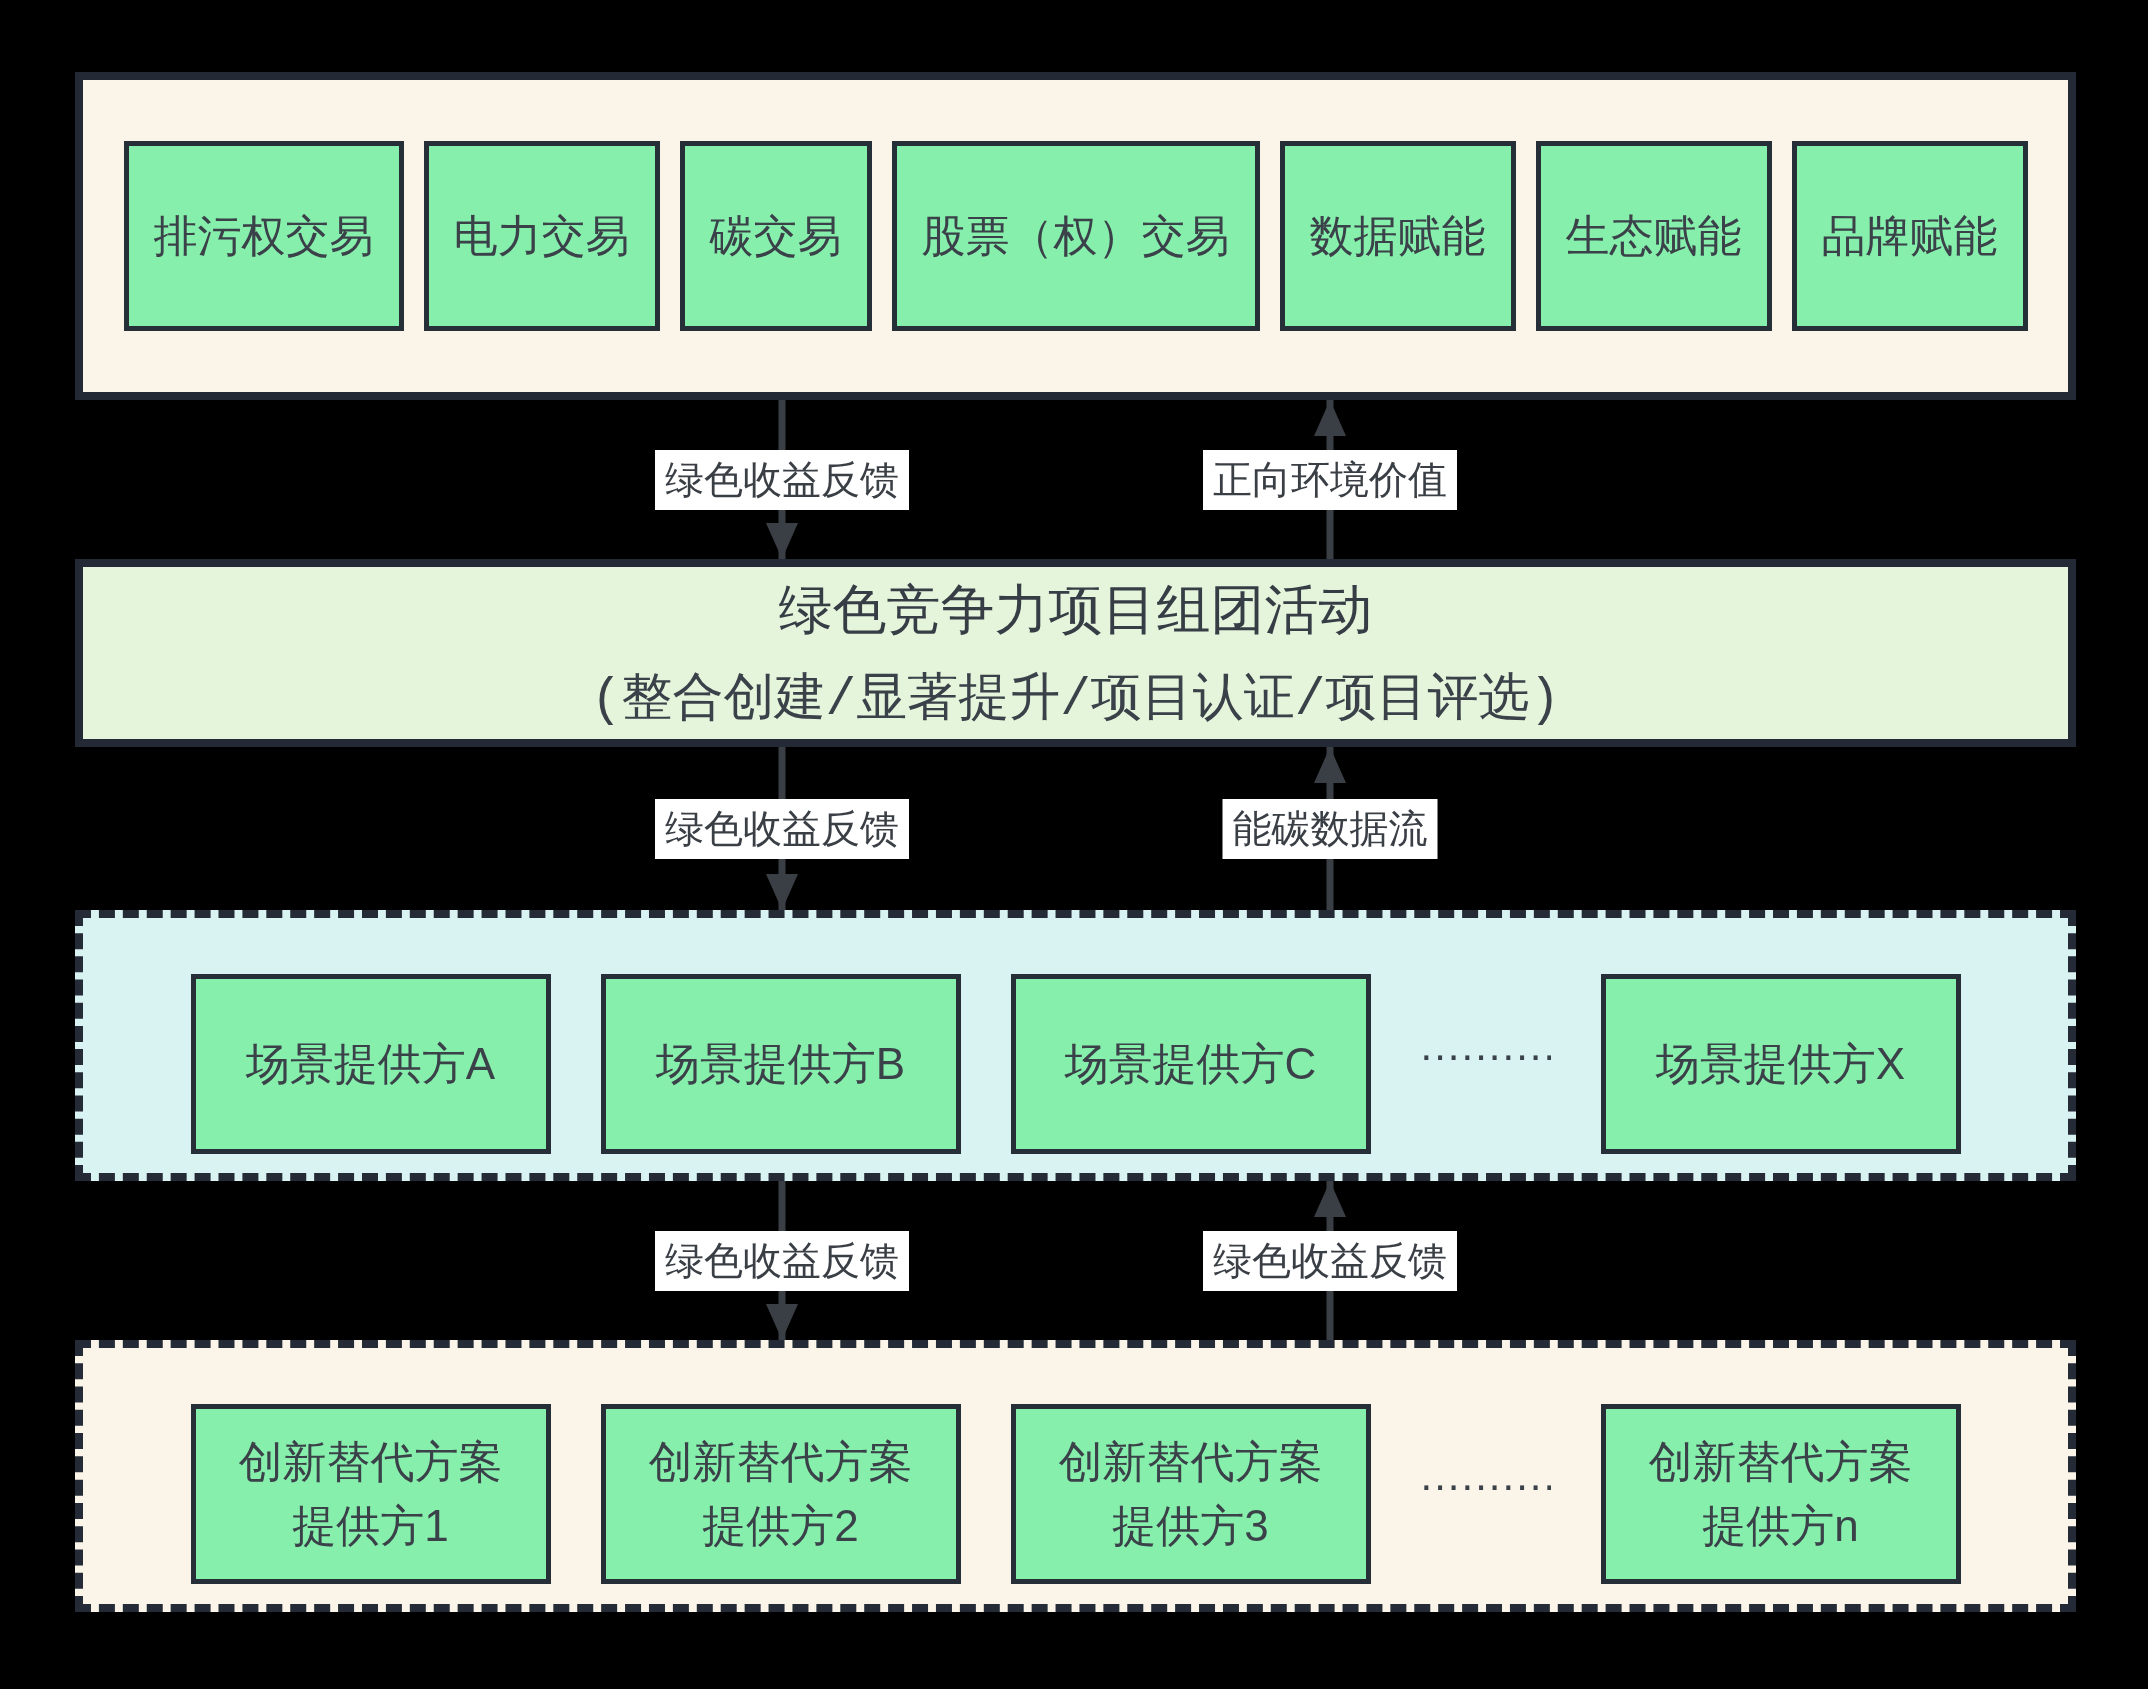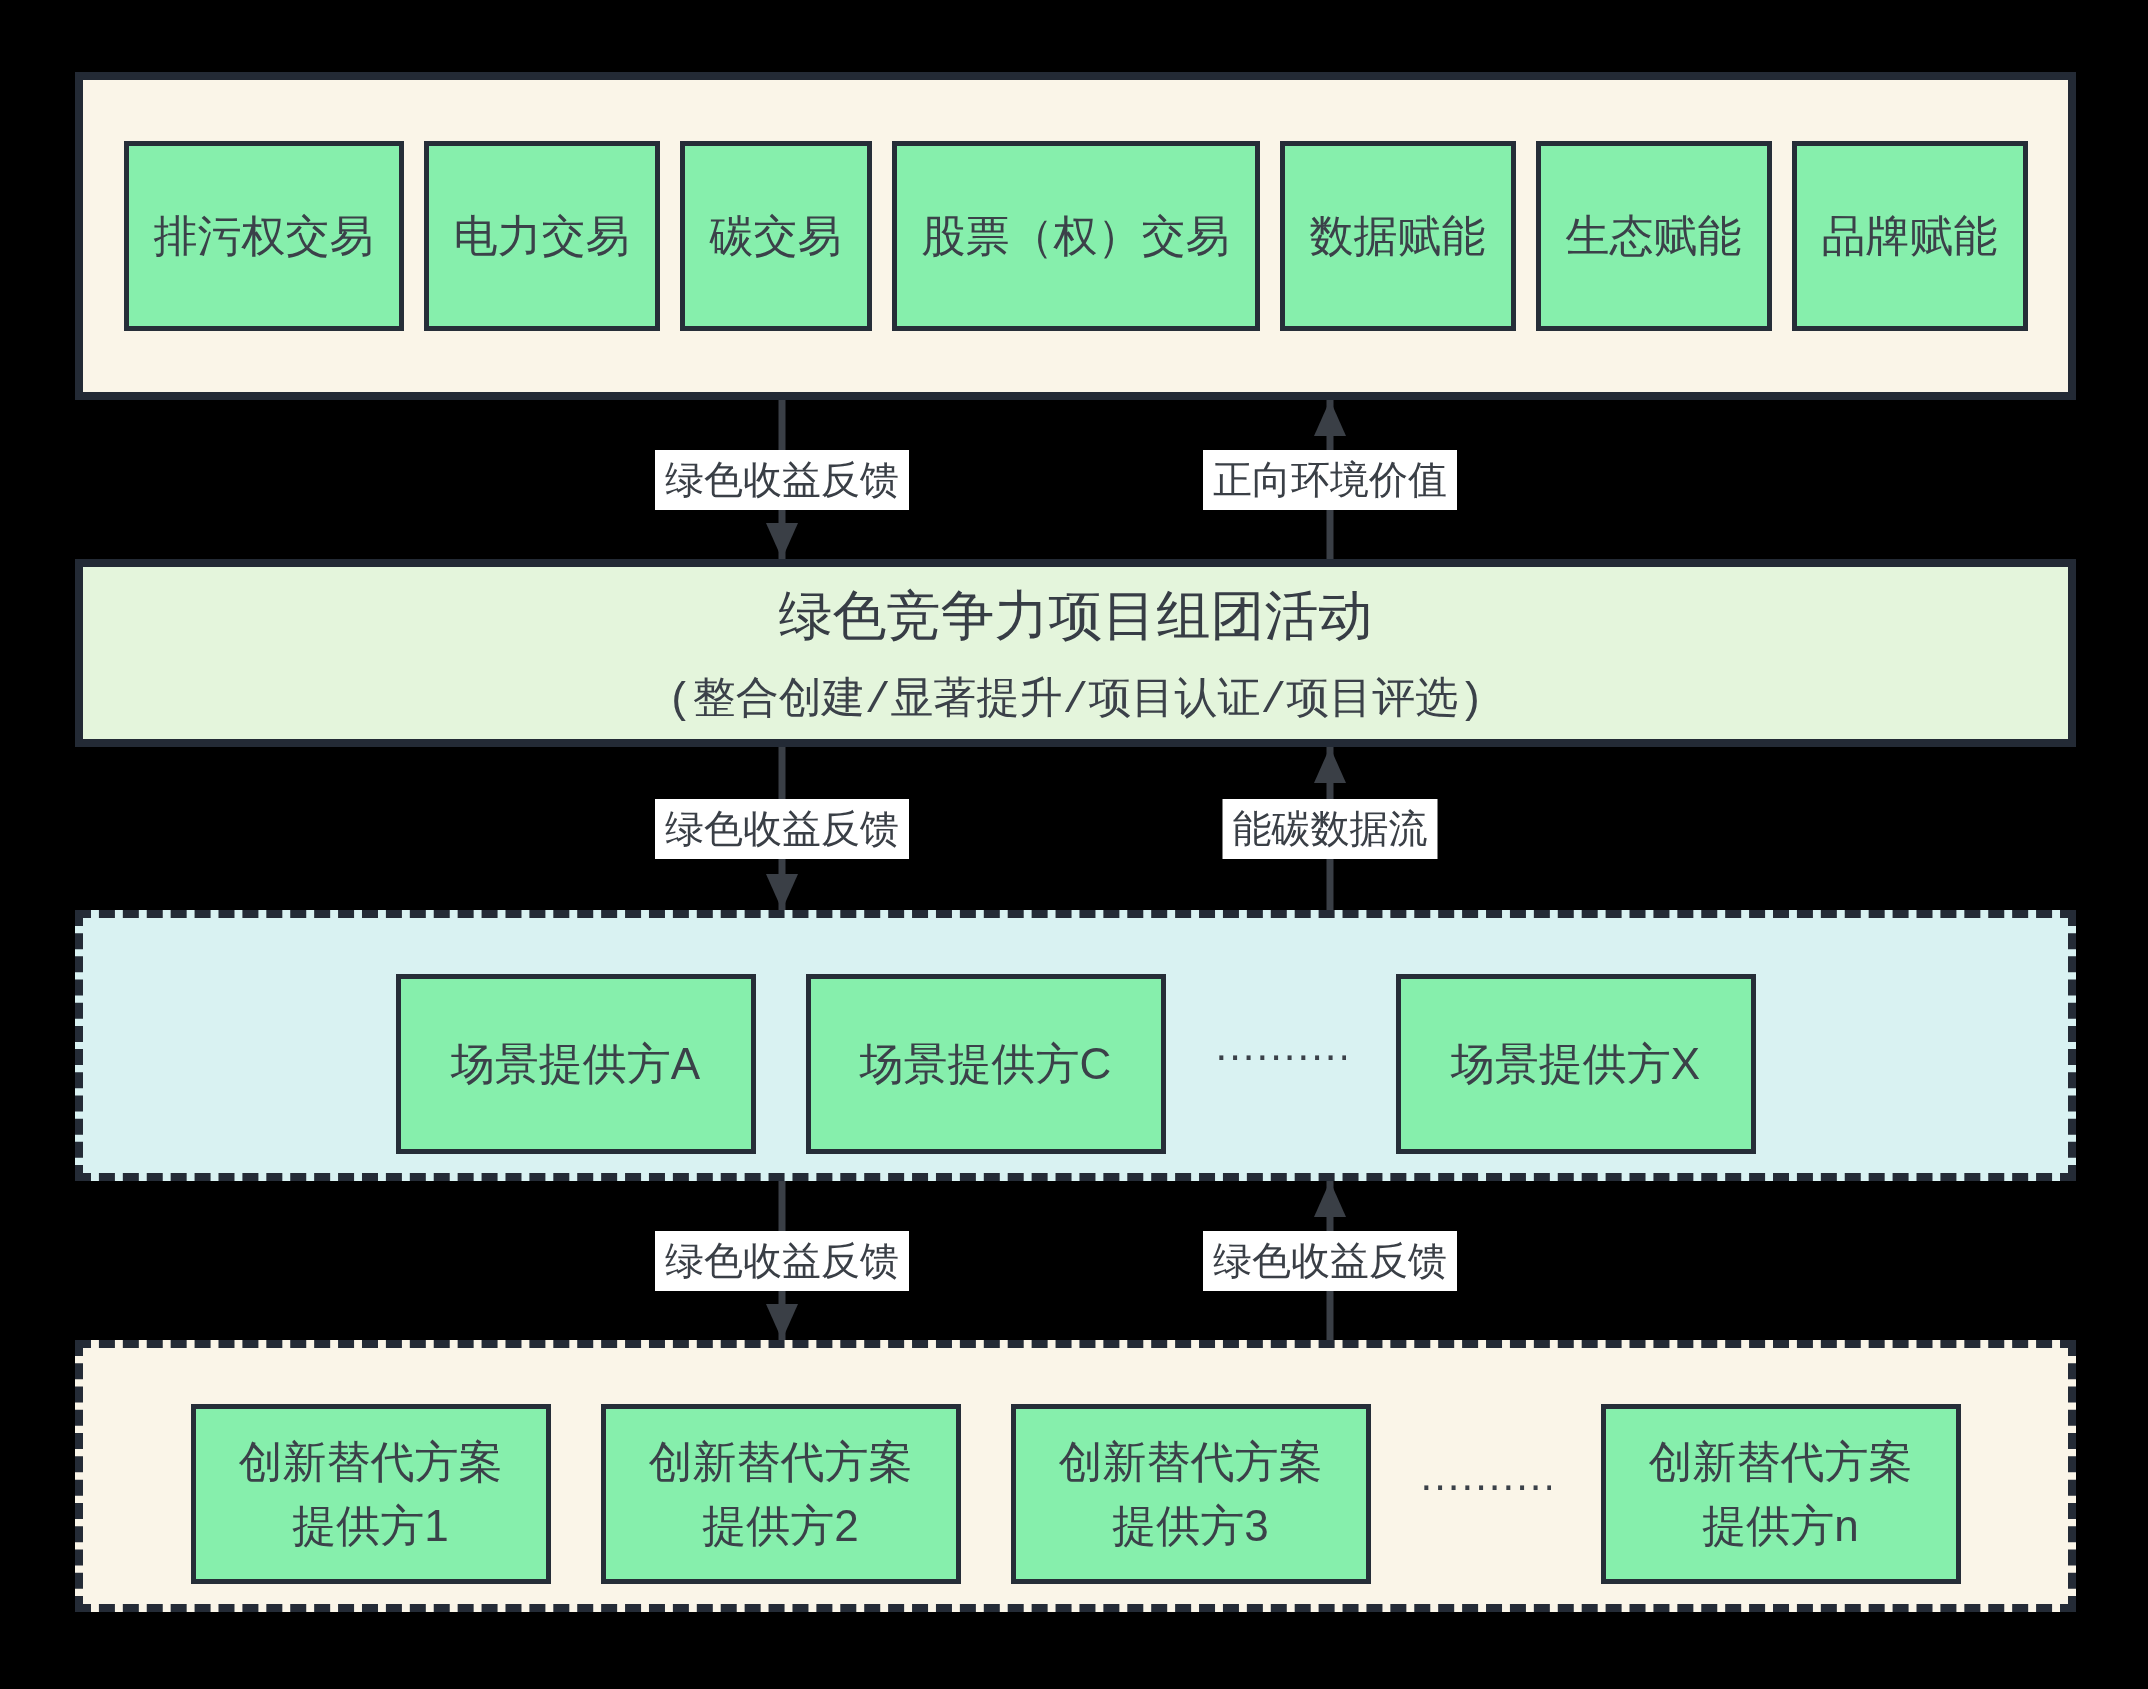--- a/index.html
+++ b/index.html
@@ -34,21 +34,21 @@
   .cell.auto{height:190px;padding:0 25px;}
   .cell.fixed{width:360px;height:180px;flex:0 0 360px;margin-top:36px;}
   .cell .two-line{display:block;}
   .dots{
     flex:0 0 130px;width:130px;
     font-size:42px;letter-spacing:2px;color:#3b4149;
     text-align:center;overflow:hidden;
   }
   
   .band-title{font-size:54px;color:#373d45;}
-  .band-subtitle{font-size:43px;color:#3b4149;}
+  .band-subtitle{font-size:51px;color:#3b4149;}
   
   .gap{position:absolute;left:0;width:2148px;}
   #gap-1{top:400px;height:159px;}
   #gap-2{top:747px;height:163px;}
   #gap-3{top:1181px;height:159px;}
   .arr{position:absolute;top:0;bottom:0;width:0;}
   .arr.down{left:782px;}
   .arr.up{left:1330px;}
   .arr .stem{
     position:absolute;left:0;transform:translateX(-50%);
@@ -127,20 +127,23 @@
       </div>
     <div class="flow-label at-down">绿色收益反馈</div>
     <div class="flow-label at-up">能碳数据流</div>
   </div>
 
   <div id="band-scene" class="band dashed">
     <div class="cell fixed">
         <span>场景提供方A</span>
       </div>
     <div class="cell fixed">
+        <span>场景提供方B</span>
+      </div>
+    <div class="cell fixed">
         <span>场景提供方C</span>
       </div>
     <div class="dots">..............</div>
     <div class="cell fixed">
         <span>场景提供方X</span>
       </div>
   </div>
 
   <div id="gap-3" class="gap">
     <div class="arr down">

